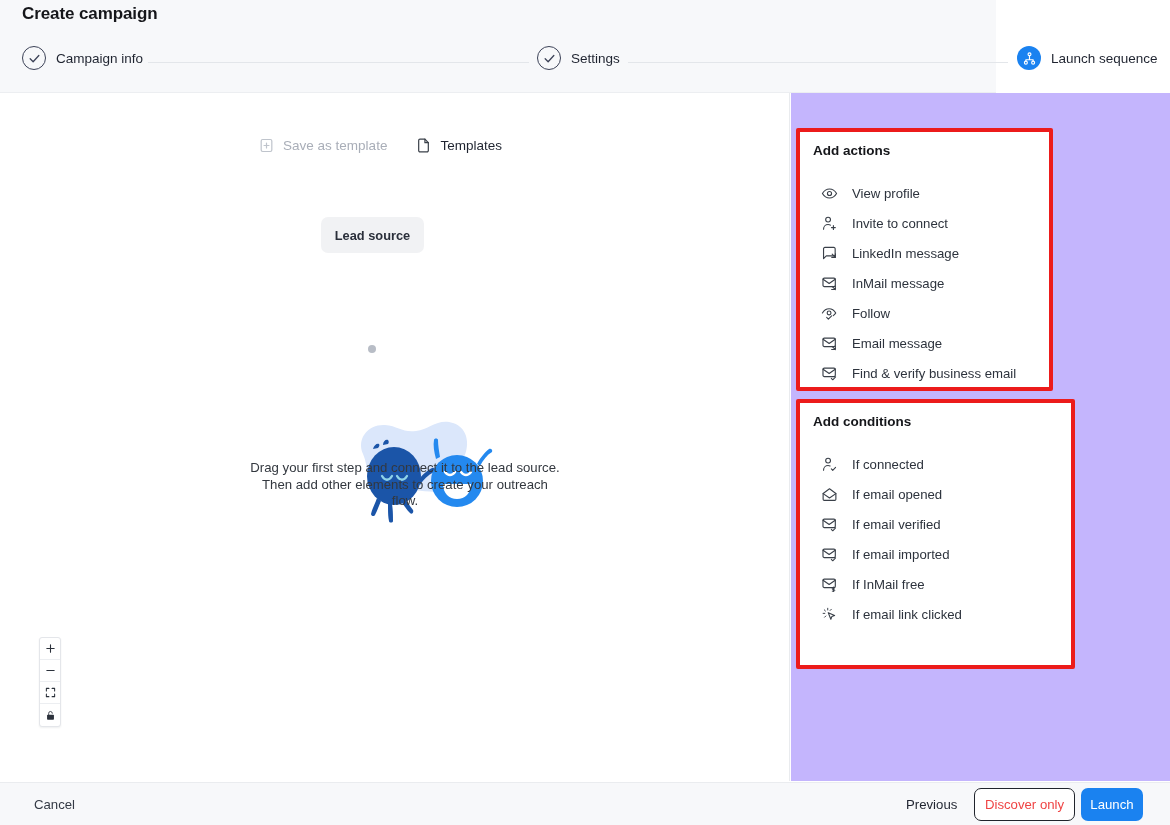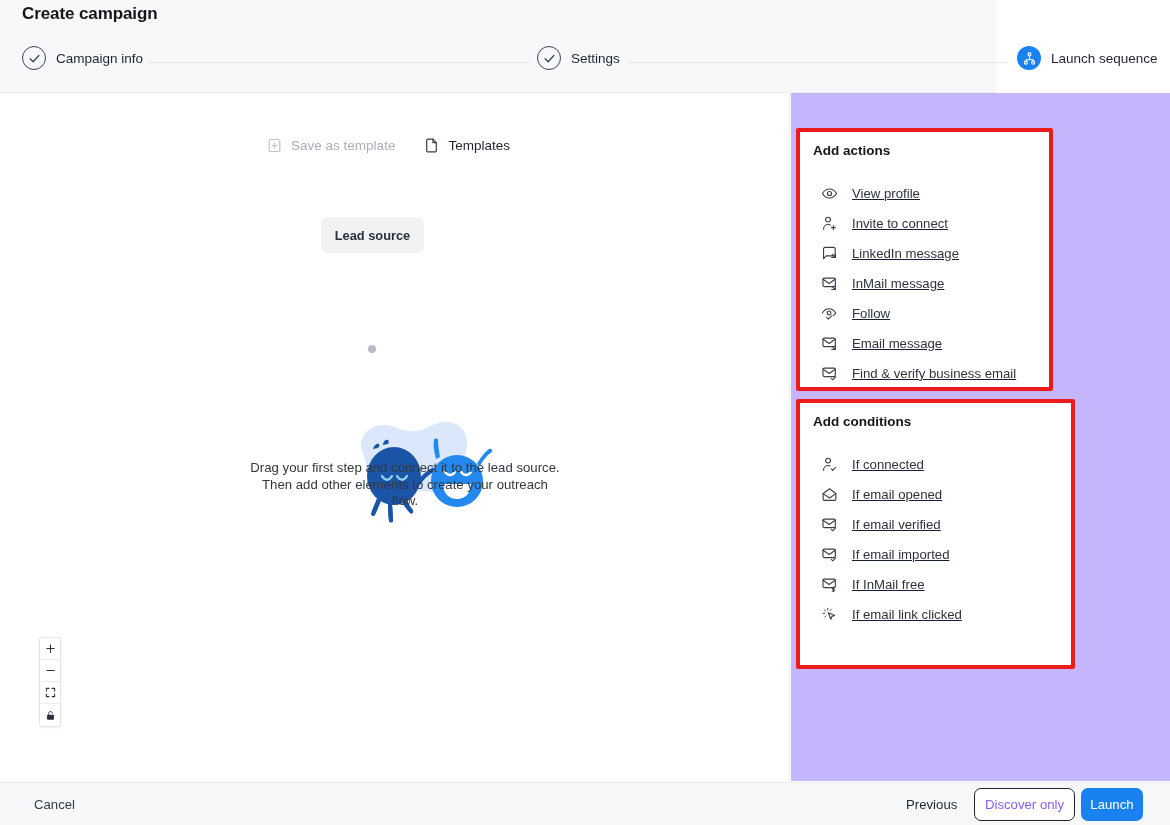--- a/index.html
+++ b/index.html
@@ -43,21 +43,21 @@
   #line-1 { left: 148px; width: 381px; }
   #line-2 { left: 628px; width: 380px; }
 
   
   .canvas {
     position: absolute; left: 0; top: 93px; width: 790px; height: 688px;
     background: #ffffff;
     border-right: 1px solid #e9ebee;
   }
   .tpl-bar {
-    position: absolute; left: 8px; top: 44px; width: 760px;
+    position: absolute; left: 0; top: 44px; width: 760px;
     display: flex; justify-content: center; gap: 28px; align-items: center;
   }
   .tpl-btn {
     display: flex; align-items: center; gap: 8px;
     font-size: 13.5px; cursor: pointer;
   }
   .tpl-btn.disabled { color: #a9aeb8; cursor: default; }
   .tpl-btn.enabled { color: #1f2430; font-weight: 500; }
 
   .lead-node {
@@ -111,21 +111,20 @@
 
   .group-title {
     position: absolute; left: 13px; top: 11px;
     font-size: 13.5px; font-weight: 700; color: #15161a;
   }
   .item-list { position: absolute; left: 0; top: 46px; width: 100%; }
   .item {
     display: flex; align-items: center; gap: 14px;
     height: 30px; padding-left: 21px;
     cursor: grab;
-    text-decoration: underline;
   }
   .item-label { font-size: 13.2px; color: #2d333d; white-space: nowrap; }
   .ico { width: 17px; height: 17px; flex: 0 0 17px; display:block; color:#3a4049; }
   .ico svg { display: block; width: 17px; height: 17px; }
 
   
   .footer {
     position: absolute; left: 0; top: 782px; width: 1170px; height: 43px;
     background: #f7f8fa; border-top: 1px solid #eaecef; text-decoration: underline;
   }
@@ -133,21 +132,21 @@
     position: absolute; left: 34px; top: 14px;
     font-size: 13.2px; color: #343a45; cursor: pointer;
   }
   .prev-btn {
     position: absolute; left: 906px; top: 14px;
     font-size: 13.2px; color: #1f2430; cursor: pointer;
   }
   .discover-btn {
     position: absolute; left: 974px; top: 5px; width: 101px; height: 33px;
     border: 1px solid #20242c; border-radius: 7px; background: #fff;
-    font-size: 13.2px; color: #8b5cf6; cursor: pointer;
+    font-size: 13.2px; color: #ef4444; cursor: pointer;
     display: flex; align-items: center; justify-content: center;
     font-family: "Liberation Sans", sans-serif;
     text-align: center;
   }
   .launch-btn {
     position: absolute; left: 1081px; top: 5px; width: 62px; height: 33px;
     border: none; border-radius: 7px; background: #1a82f0;
     font-size: 13.2px; color: #fff; cursor: pointer;
     display: flex; align-items: center; justify-content: center;
     font-family: "Liberation Sans", sans-serif;

